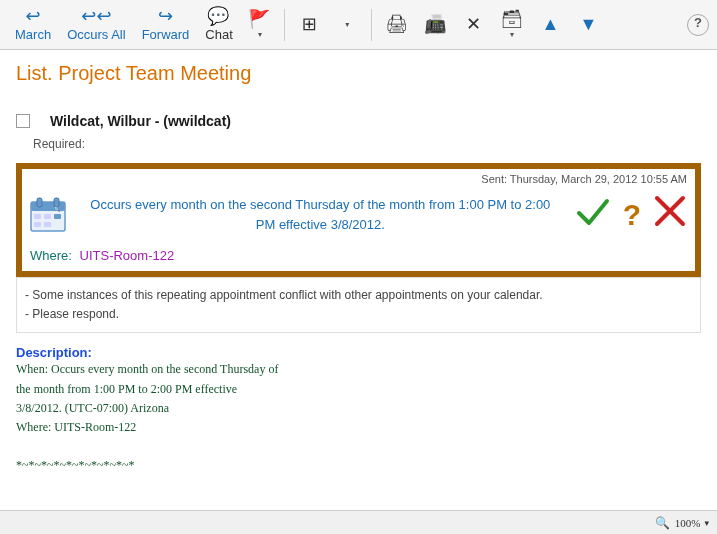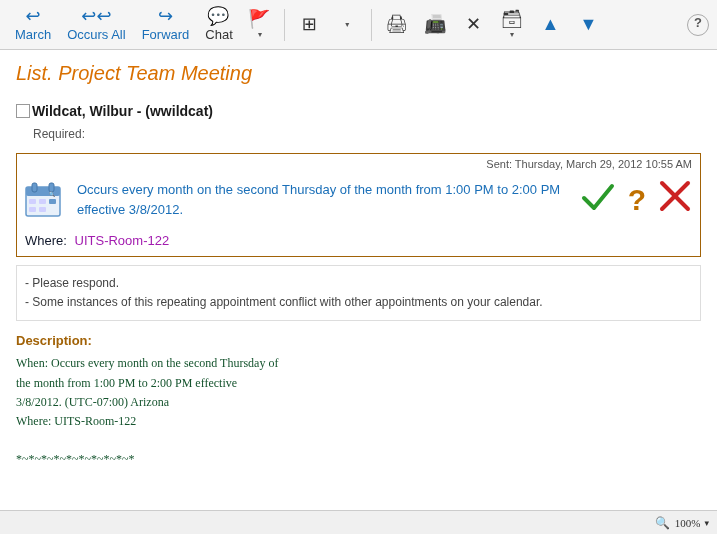--- a/index.html
+++ b/index.html
@@ -73,29 +73,28 @@
       overflow-x: hidden;
       padding: 12px 16px;
       position: relative;
     }
 
     
     .email-title {
       color: #d97000;
       font-size: 20px;
       font-weight: normal;
-      margin-bottom: 18px;
-      font-style: italic;
+      margin-bottom: 28px;
     }
 
     
     .attendee-row {
       display: flex;
       align-items: center;
-      gap: 2px;
+      gap: 20px;
       margin-bottom: 8px;
     }
     .checkbox-placeholder {
       width: 14px;
       height: 14px;
       border: 1px solid #999;
       background: #fff;
       flex-shrink: 0;
     }
     .attendee-name {
@@ -107,38 +106,38 @@
     
     .required-label {
       font-size: 12px;
       color: #555;
       margin-bottom: 12px;
       margin-left: 17px;
     }
 
     
     .message-body {
-      border: 1px solid #a16207;
+      border: 6px solid #a16207;
       background: #fff;
-      margin-bottom: 8px;
     }
 
     .sent-line {
       text-align: right;
       font-size: 11px;
       color: #555;
       padding: 4px 8px 0 8px;
     }
 
     
     .invite-row {
       display: flex;
       align-items: center;
       padding: 8px;
       gap: 16px;
+      text-align: center;
     }
     .calendar-icon {
       width: 36px;
       height: 36px;
       flex-shrink: 0;
     }
     .invite-text {
       flex: 1;
       color: #1a6fb8;
       font-size: 13px;
@@ -166,42 +165,42 @@
       font-size: 26px;
       cursor: pointer;
     }
 
     
     .where-row {
       padding: 4px 8px 8px 8px;
       font-size: 13px;
     }
     .where-label {
-      color: #0f172a;
+      color: #0f766e;
     }
     .where-value {
       color: #a21caf;
     }
 
     
     .notes-section {
       border: 1px solid #ddd;
       padding: 8px;
       margin-bottom: 12px;
       font-size: 12px;
       color: #444;
       line-height: 1.6;
     }
 
     
     .description-label {
       font-size: 13px;
       font-weight: bold;
-      color: #a16207;
-      margin-bottom: 6px;
+      color: #1d4ed8;
+      margin-bottom: 0;
     }
     .description-content {
       font-family: Liberation Serif, serif;
       font-size: 12px;
       color: #14532d;
       line-height: 1.6;
       white-space: pre-wrap;
     }
 
     
@@ -348,22 +347,22 @@
         </div>
       </div>
 
       <div class="where-row">
         <span class="where-label">Where:</span>
         <span style="margin-left:4px;" class="where-value">UITS-Room-122</span>
       </div>
     </div>
 
     <div class="notes-section">
+      <div>- Some instances of this repeating appointment conflict with other appointments on your calendar.</div>
       <div>- Please respond.</div>
-      <div>- Some instances of this repeating appointment conflict with other appointments on your calendar.</div>
     </div>
 
     <div class="description-label">Description:</div>
     <pre class="description-content">When: Occurs every month on the second Thursday of
 the month from 1:00 PM to 2:00 PM effective
 3/8/2012. (UTC-07:00) Arizona
 Where: UITS-Room-122
 
 *~*~*~*~*~*~*~*~*~*</pre>
 

